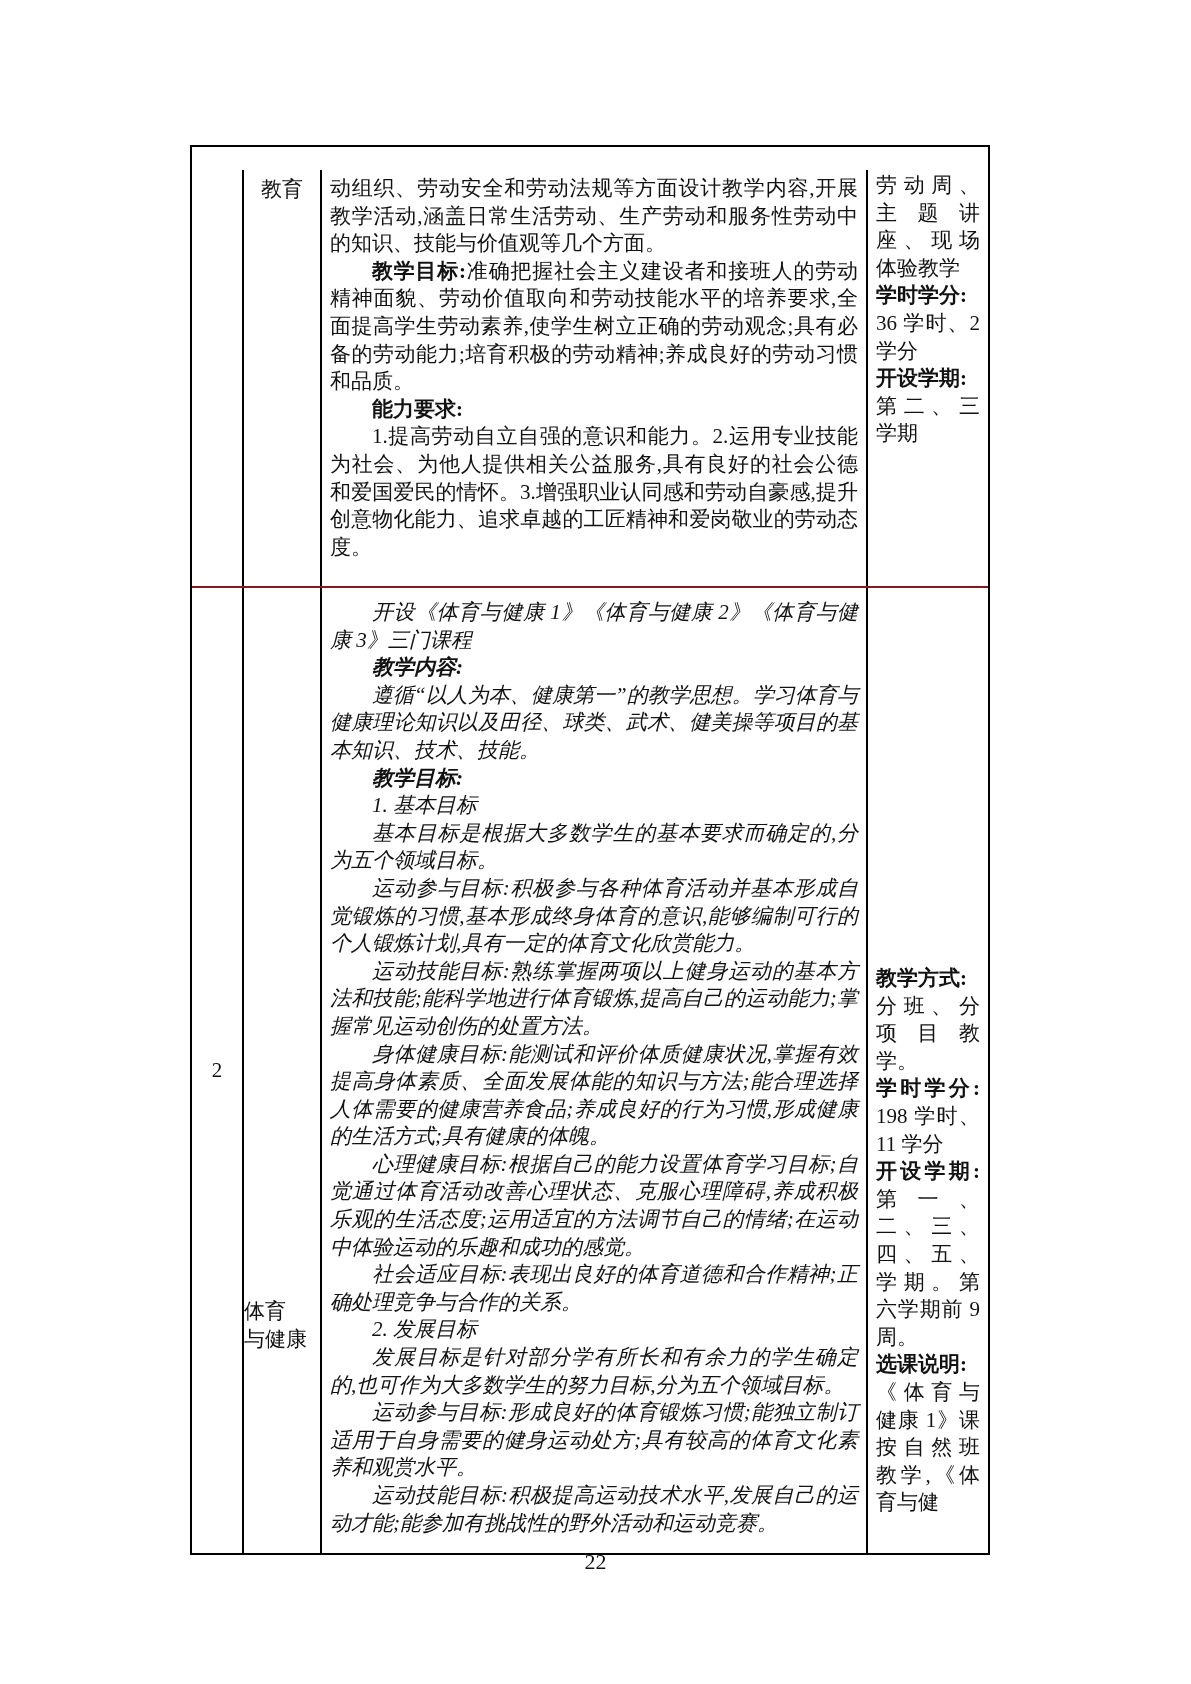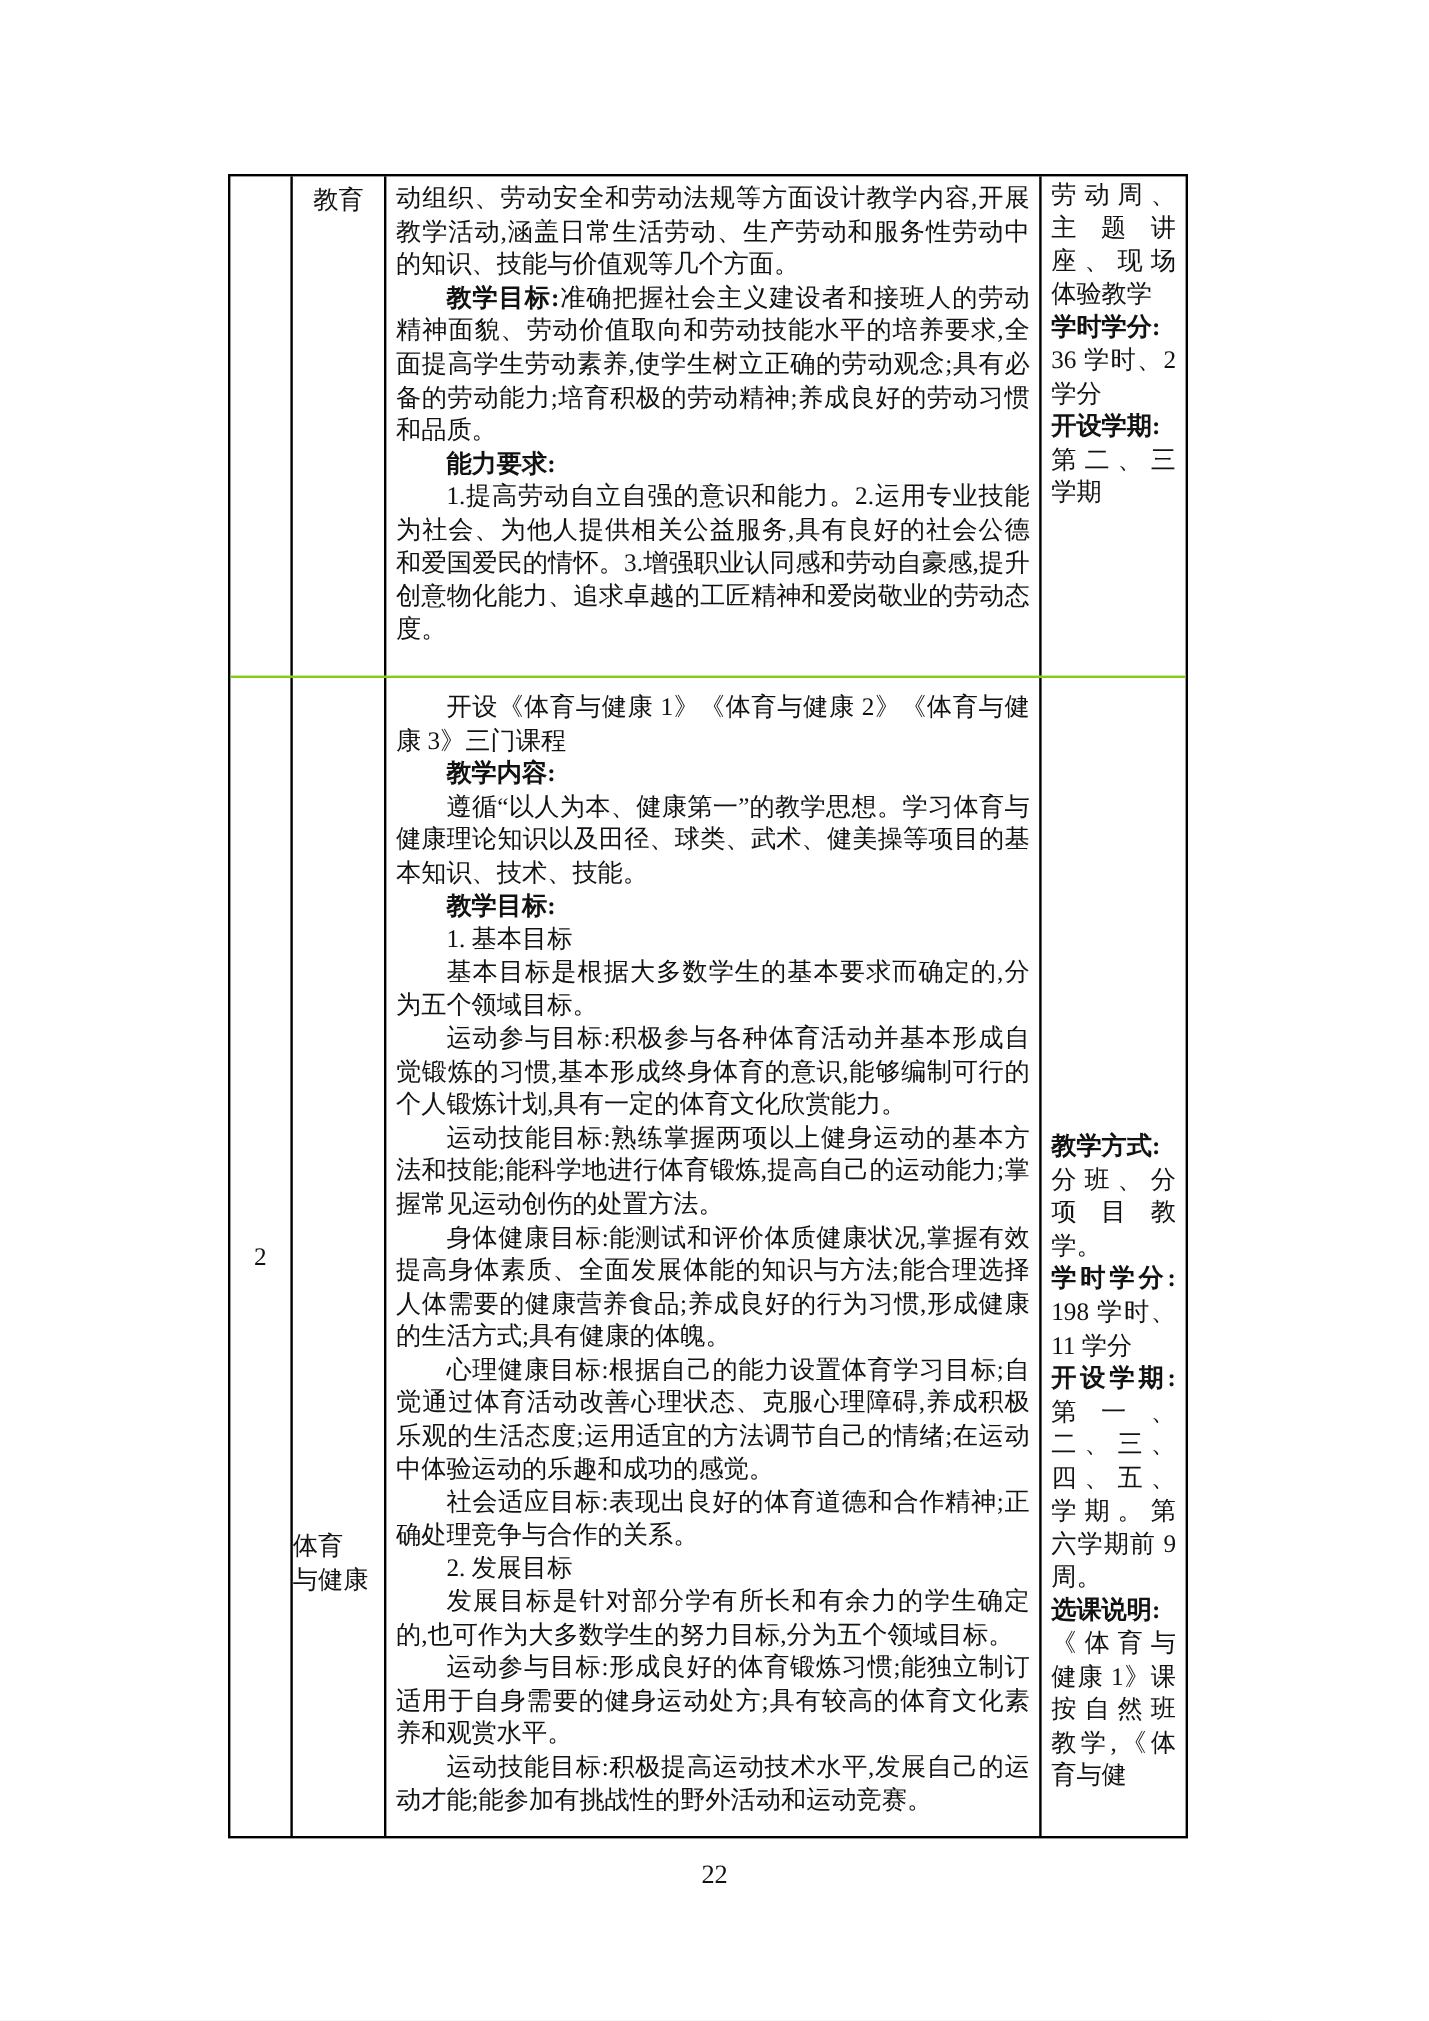--- a/index.html
+++ b/index.html
@@ -11,33 +11,33 @@
     color:#121212;
     margin:0 auto;
     overflow:hidden;
   }
   *{box-sizing:border-box;}
   .tbl{
     position:absolute;left:190px;top:145px;width:800px;
     border:2px solid #000;
   }
   .row{display:grid;grid-template-columns:52px 78px 546px 120px;}
-  .row-1{height:418px;border-bottom:2px solid #84cc16;}
+  .row-1{height:418px;border-bottom:2px solid #7f1d1d;margin-top:23px;}
   .row-2{height:965px;}
   .cell{
     border-right:2px solid #000;
     overflow:hidden;
     font-size:21px;line-height:27.6px;
   }
   .cell:last-child{border-right:none;}
   .c-no{display:flex;align-items:center;justify-content:center;}
   .c-course{text-align:center;padding-top:6px;}
   .c-course-2{text-align:left;padding-top:710px;}
   .c-content{padding:5px 8px 0 8px;}
-  .c-content-2{padding:11px 8px 16px 8px;}
+  .c-content-2{padding:11px 8px 16px 8px;font-style:italic;}
   .c-content p,.c-notes p{margin:0;text-align:justify;}
   .ind{text-indent:42px;}
   .gap{margin-top:9px;}
   .gap-s{margin-top:2px;}
   .c-notes{padding:2px 8px 0 8px;}
   .c-notes-2{padding:377px 8px 0 8px;}
   .hd,b{font-weight:bold;}
   .sel-gap{margin-top:28px;}
   .page-num{
     position:absolute;top:1548px;left:0;width:100%;

